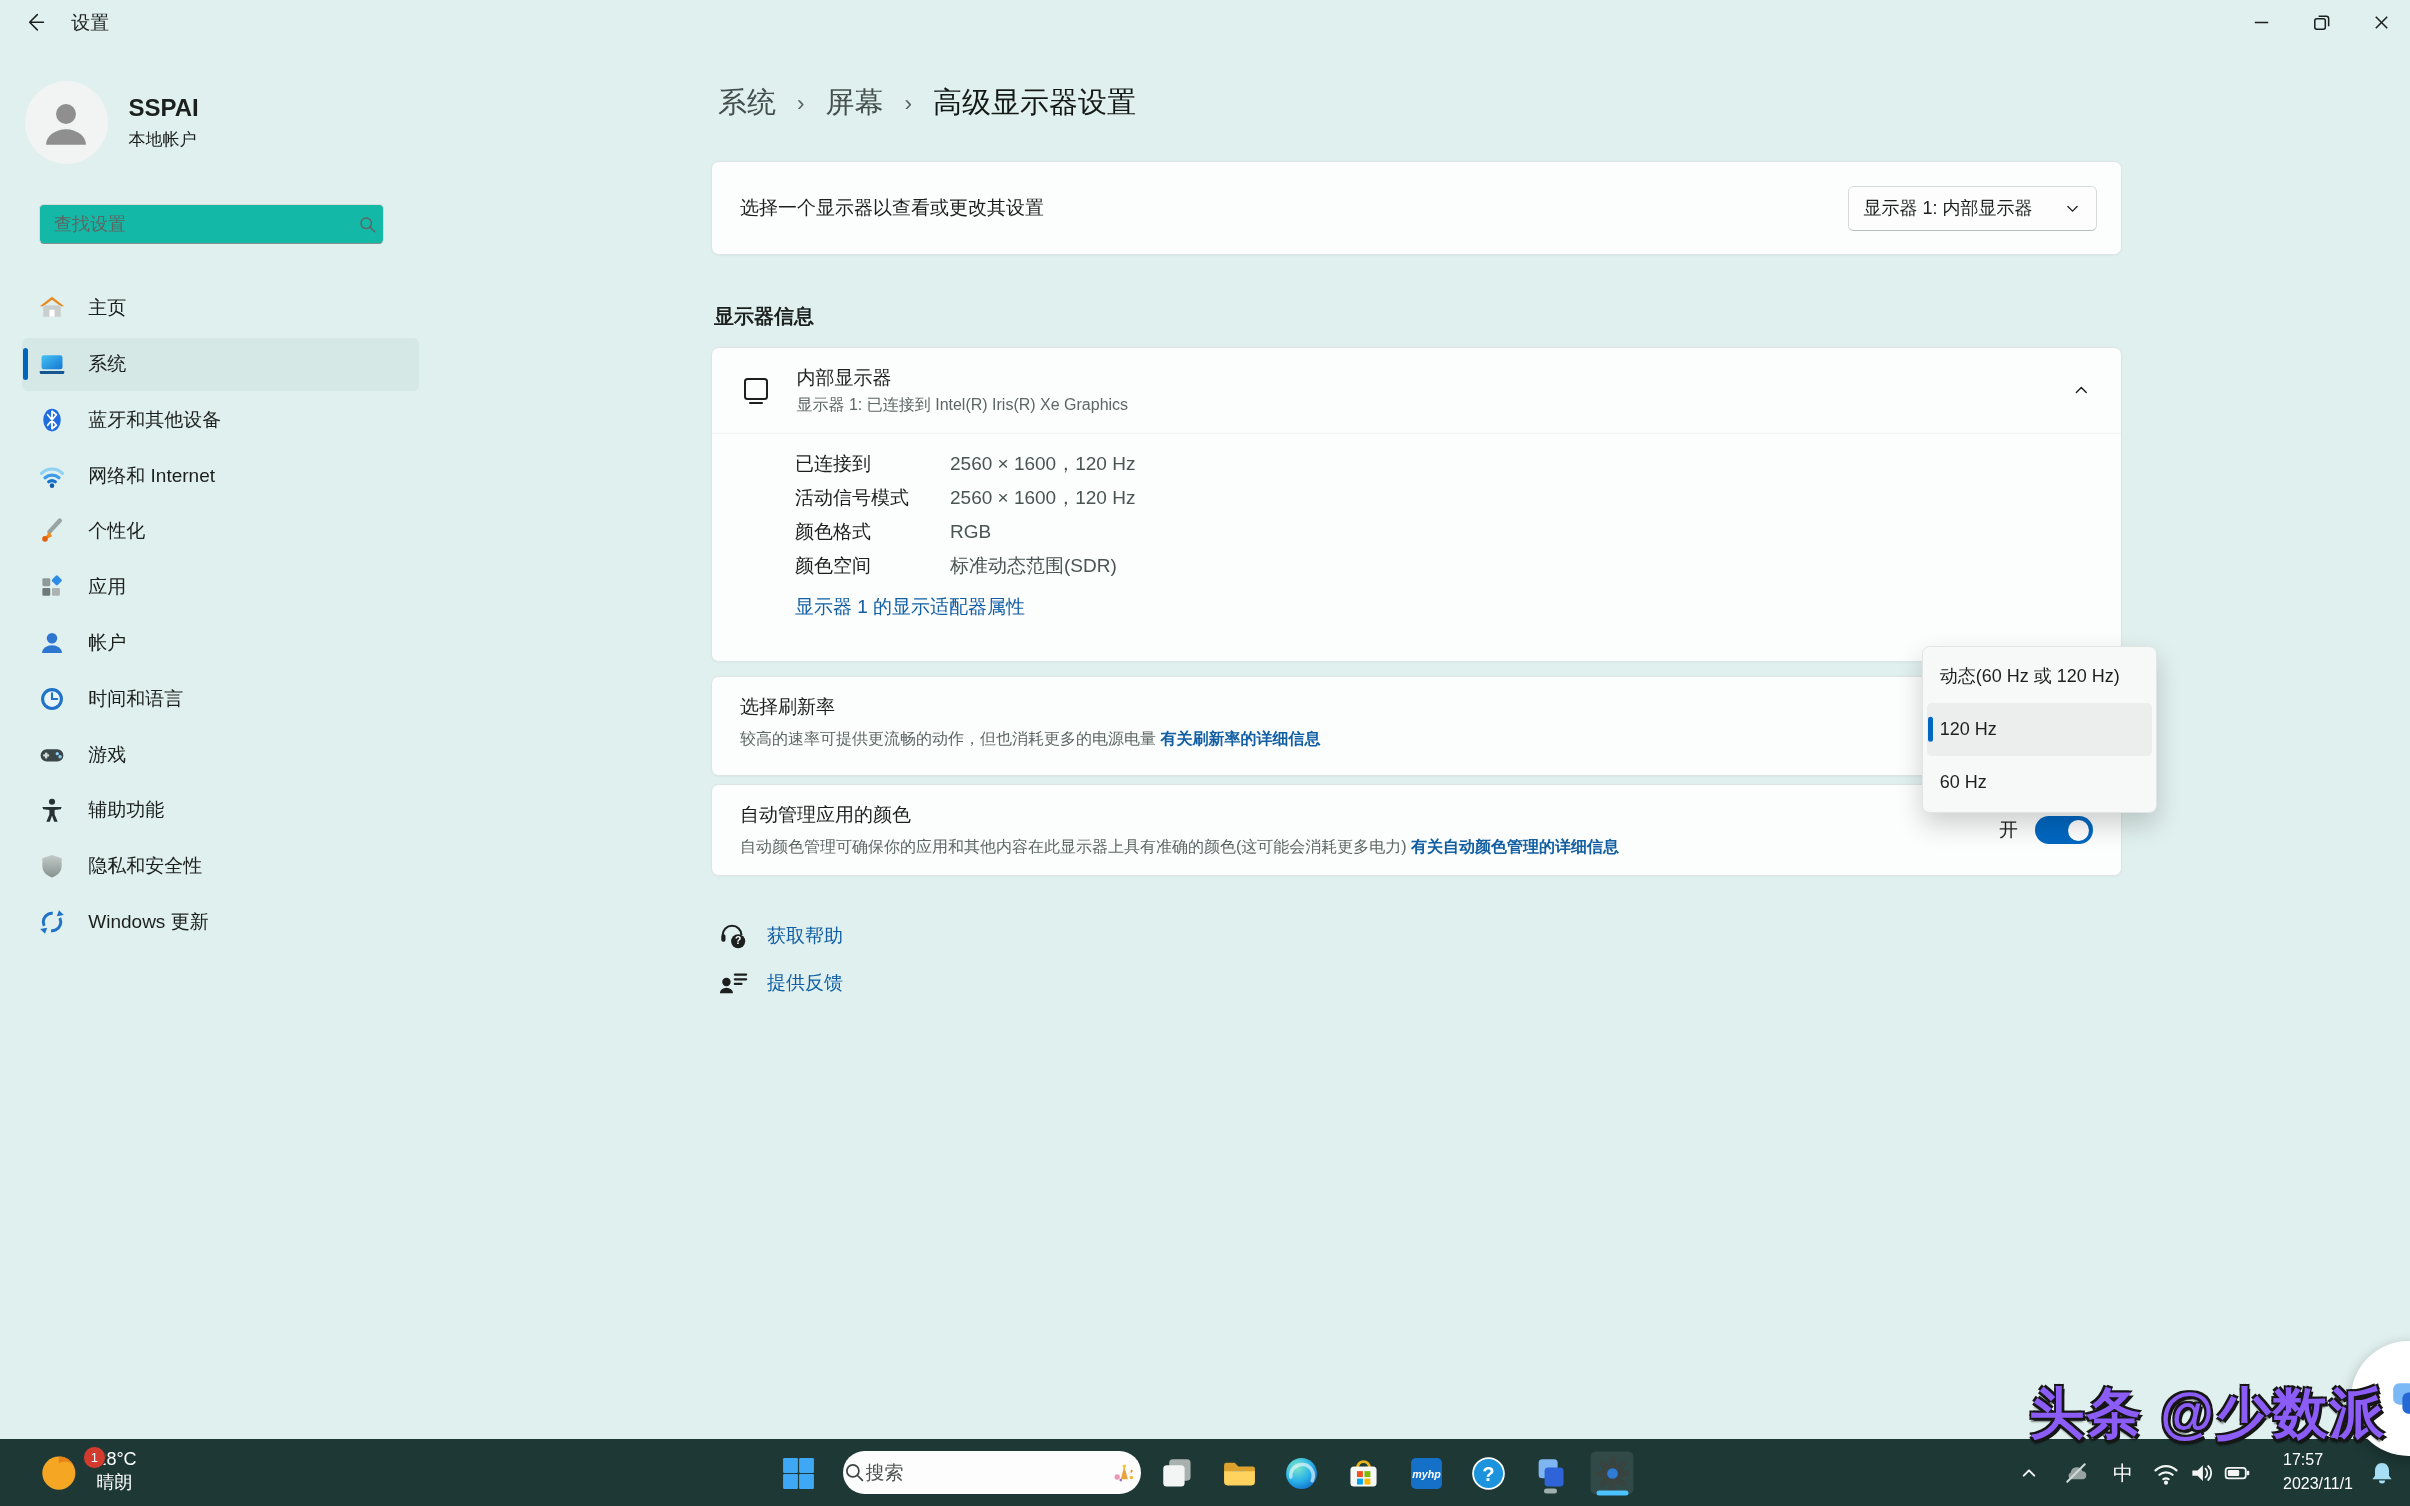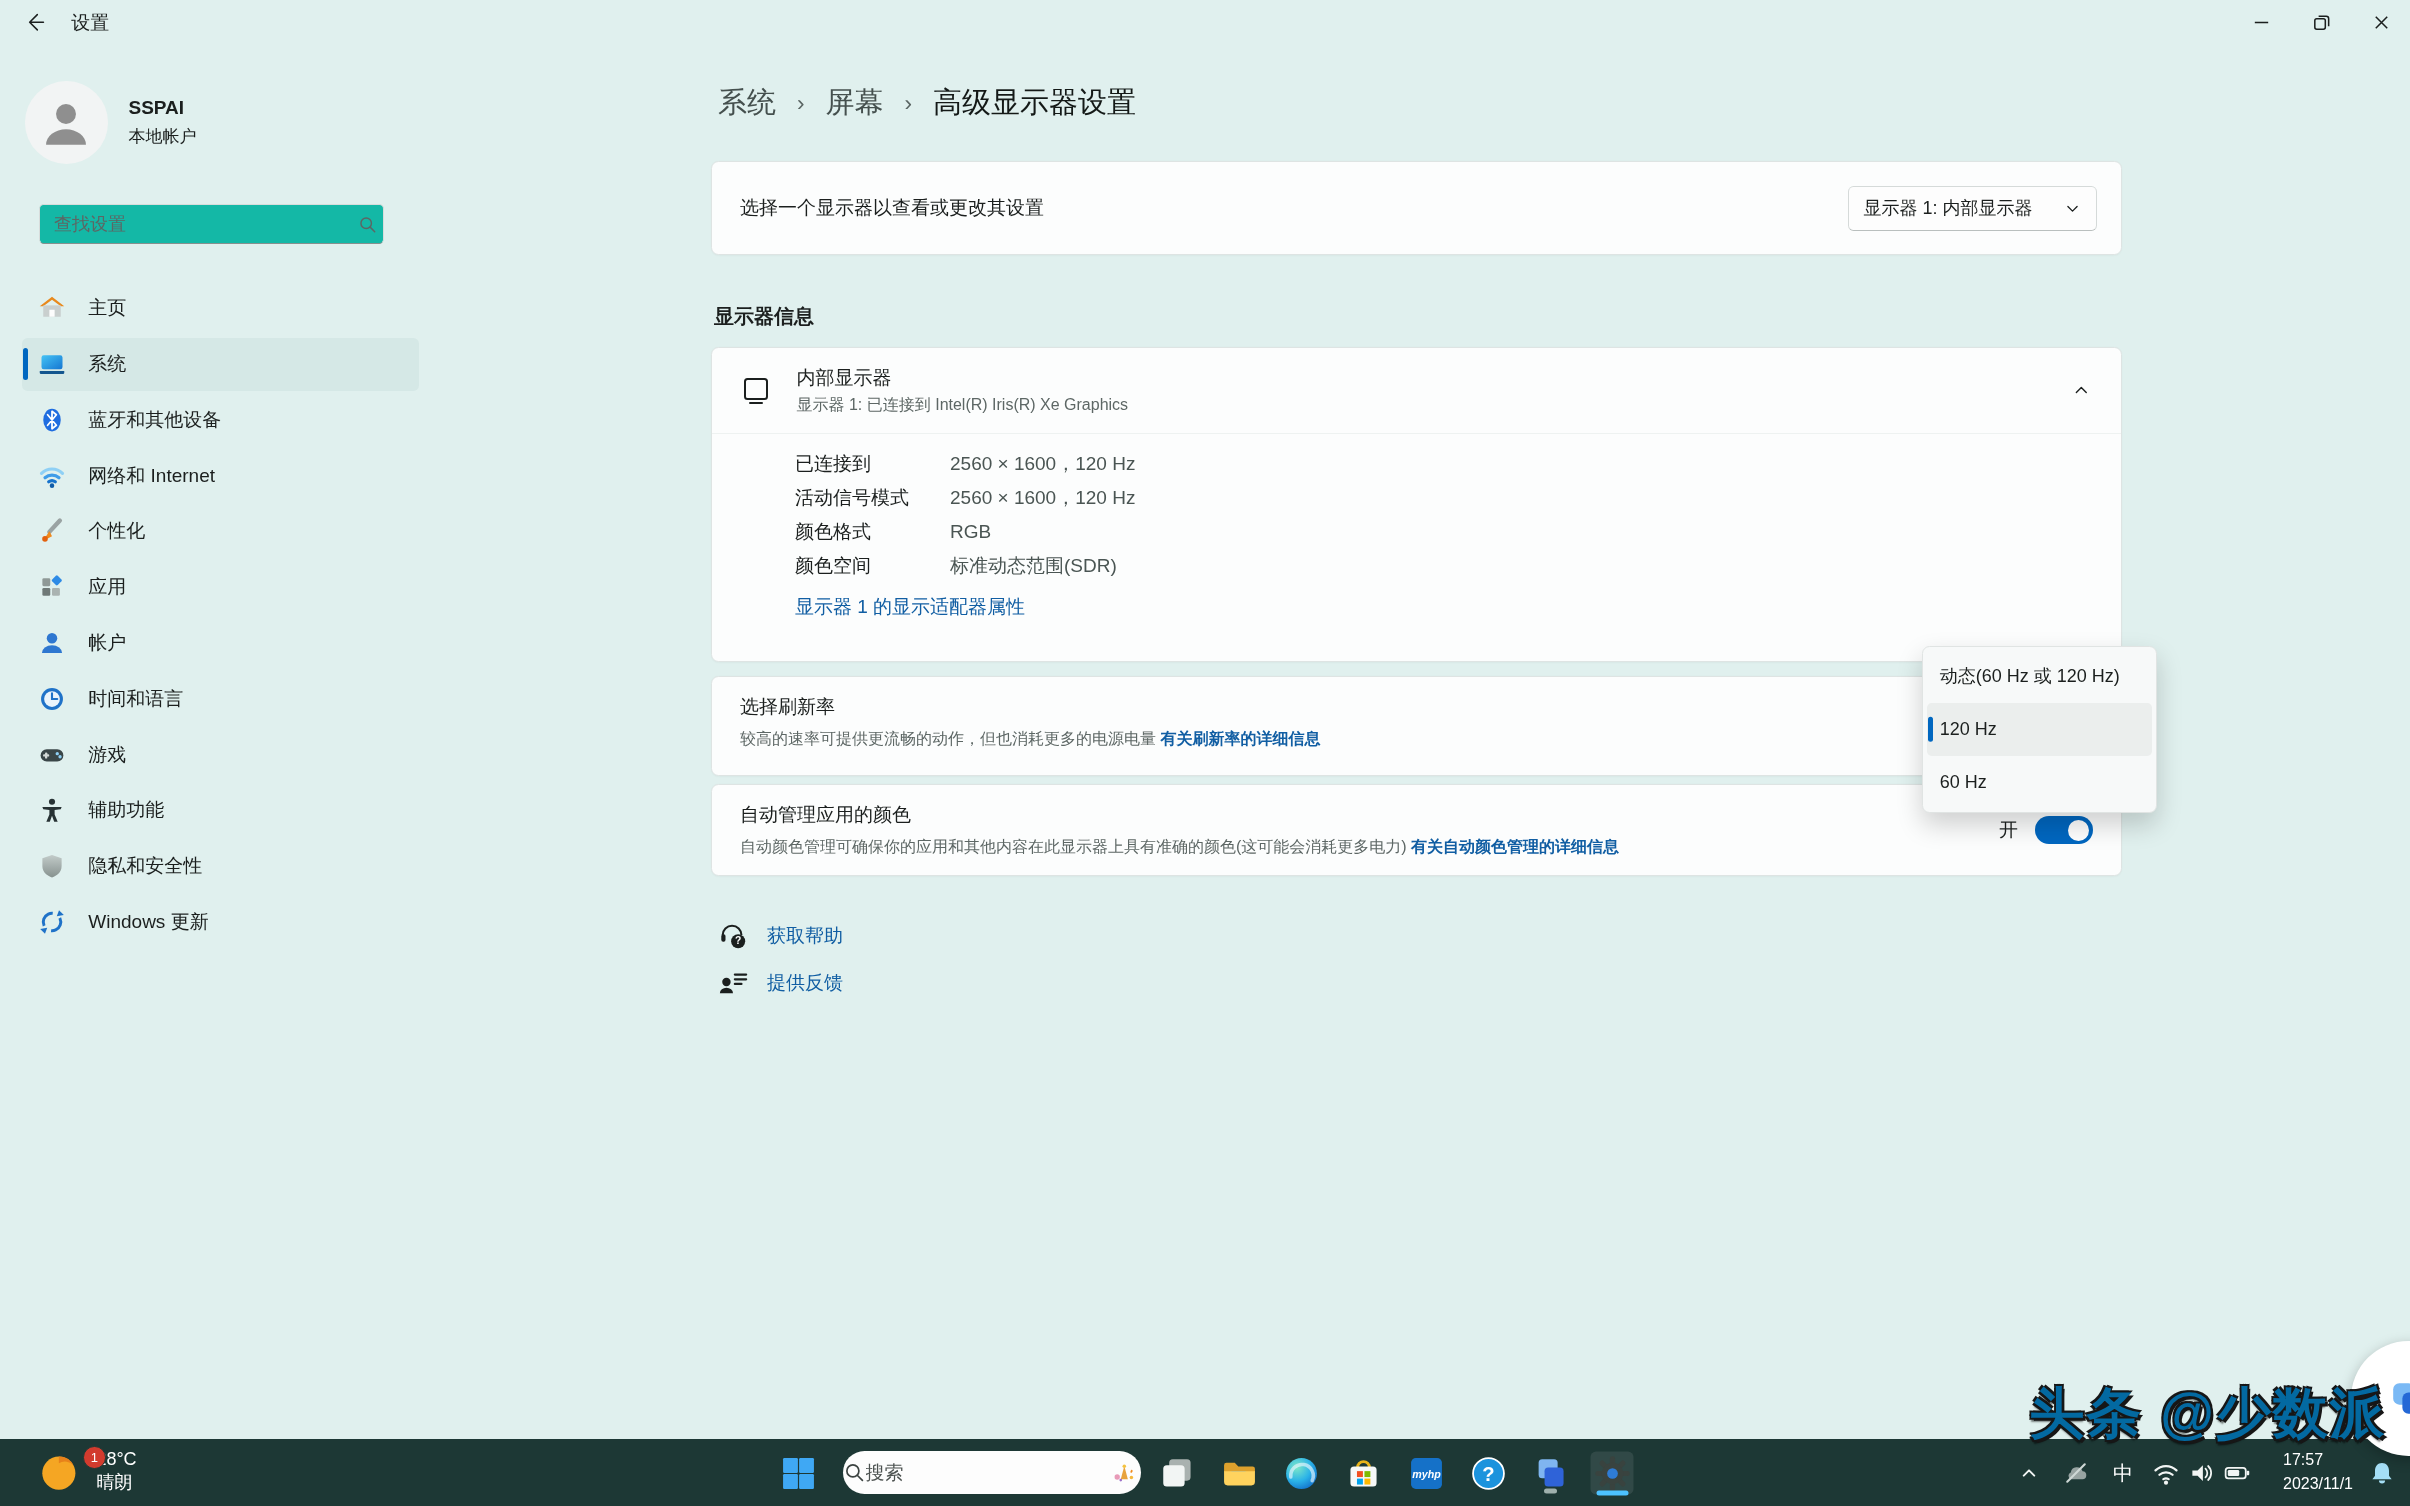--- a/index.html
+++ b/index.html
@@ -14,21 +14,21 @@
   .back-btn{width:45px;height:34px;margin-left:11.3px;border-radius:5.6px;display:flex;align-items:center;justify-content:center;cursor:pointer;}
   .back-btn svg{width:24.5px;height:24.5px;}
   .app-title{font-size:19px;margin-left:15px;}
   .win-controls{position:absolute;right:0;top:0;display:flex;height:45px;}
   .win-btn{width:60px;height:45px;display:flex;align-items:center;justify-content:center;}
   
   .sidebar{position:absolute;top:45px;left:0;width:426px;bottom:68px;}
   .profile{position:absolute;top:36px;left:24.5px;display:flex;align-items:center;gap:21px;}
   .avatar{width:83px;height:83px;border-radius:50%;background:#f2f4f4;display:flex;align-items:center;justify-content:center;}
   .avatar svg{width:58px;height:58px;}
-  .profile-name{font-size:19px;font-weight:700;}
+  .profile-name{font-size:24px;font-weight:700;}
   .profile-sub{font-size:17px;margin-top:5.6px;}
   .searchbox{position:absolute;top:159px;left:39px;width:345px;height:40px;background:#14b8a6;border:0.9px solid #d8dcdb;border-bottom:0.9px solid #87908e;border-radius:4.7px;display:flex;align-items:center;box-sizing:border-box;}
   .searchbox input{flex:1;border:none;outline:none;background:transparent;font-size:18px;padding:0 9.4px 0 14px;font-family:inherit;color:#333;}
   .searchbox input::placeholder{color:#5d6664;}
   .searchbox .sicon{width:32px;display:flex;align-items:center;justify-content:center;}
   .nav{position:absolute;top:234px;left:0;right:0;}
   .nav-item{display:flex;align-items:center;height:53px;margin:2.8px 7.5px 2.8px 21.7px;border-radius:5.6px;position:relative;cursor:pointer;}
   .nav-item.selected{background:#d5e8e6;}
   .nav-item.selected::before{content:"";position:absolute;left:0.9px;top:50%;transform:translateY(-50%);width:5.6px;height:32px;border-radius:2.8px;background:#0067c0;}
   .nav-icon{width:28px;height:28px;flex:none;margin-left:16px;}
@@ -85,21 +85,21 @@
   .tb-search input{flex:1;border:none;outline:none;background:transparent;font-size:19px;font-family:inherit;color:#444;padding:0;}
   .tb-search input::placeholder{color:#4c5250;}
   .tb-search .mag{width:49px;display:flex;align-items:center;justify-content:center;}
   .tb-search .deco{width:62px;height:40px;margin-right:3.8px;}
   .tray-ico{position:absolute;top:50%;transform:translate(-50%,-50%);width:34px;height:34px;display:flex;align-items:center;justify-content:center;color:#f2f5f4;cursor:pointer;}
   .tray-ico svg{width:28px;height:28px;}
   .ime{font-size:20px;color:#fff;}
   .clock{position:absolute;right:58px;top:9.4px;text-align:left;font-size:16px;line-height:23.5px;color:#ffffff;cursor:pointer;}
   .bell{position:absolute;right:13px;top:50%;transform:translateY(-50%);width:32px;height:32px;display:flex;align-items:center;justify-content:center;cursor:pointer;}
   
-  .watermark{position:absolute;top:1377px;right:24.5px;font-size:55px;font-weight:700;color:#0369a1;z-index:60;letter-spacing:1.9px;
+  .watermark{position:absolute;top:1377px;right:24.5px;font-size:55px;font-weight:700;color:#8b5cf6;z-index:60;letter-spacing:1.9px;
     text-shadow:2.8px 2.8px 0 #161616,-1.9px -1.9px 0 #161616,1.9px -1.9px 0 #161616,-1.9px 1.9px 0 #161616,0 3.8px 1.9px rgba(0,0,0,.55);}
   .assistant{position:absolute;right:-55px;top:1341px;width:115px;height:115px;border-radius:50%;background:#fff;z-index:55;box-shadow:0 3.8px 13px rgba(0,0,0,.25);display:flex;align-items:center;justify-content:center;}
 </style>
 </head>
 <body>
 
 <div class="titlebar">
   <div class="back-btn">
     <svg viewBox="0 0 32 32">
         <path d="M20 6 L10 16 L20 26 M10 16 H28" stroke="#1b1f1e" stroke-width="2" fill="none" stroke-linecap="round" stroke-linejoin="round"></path>

